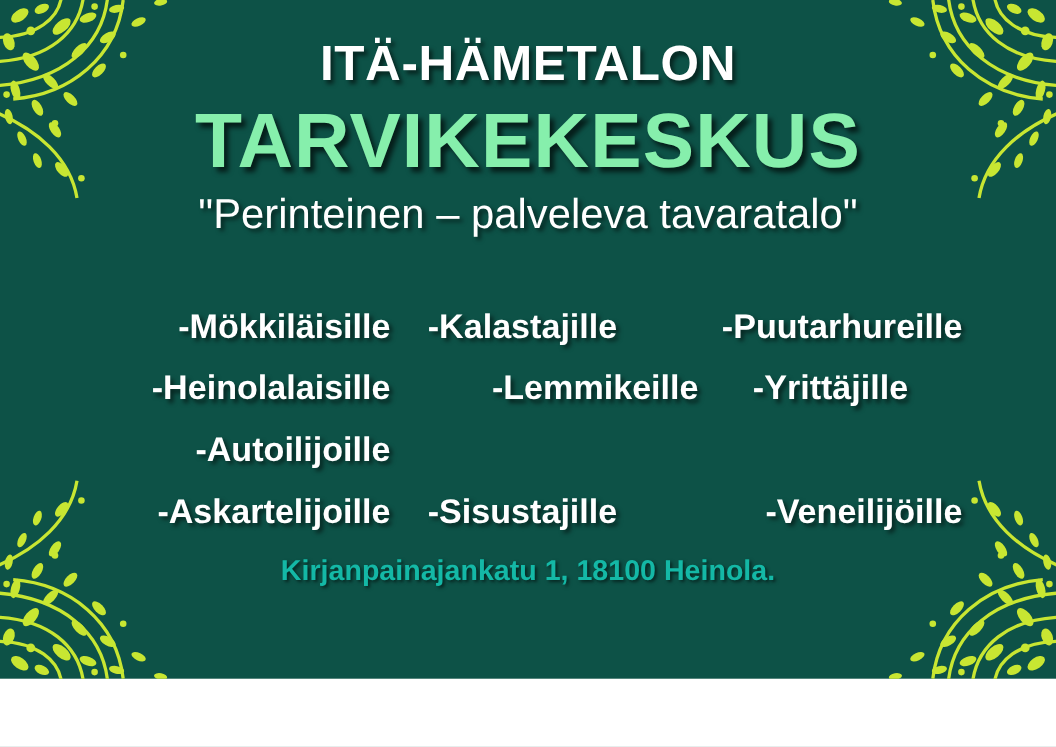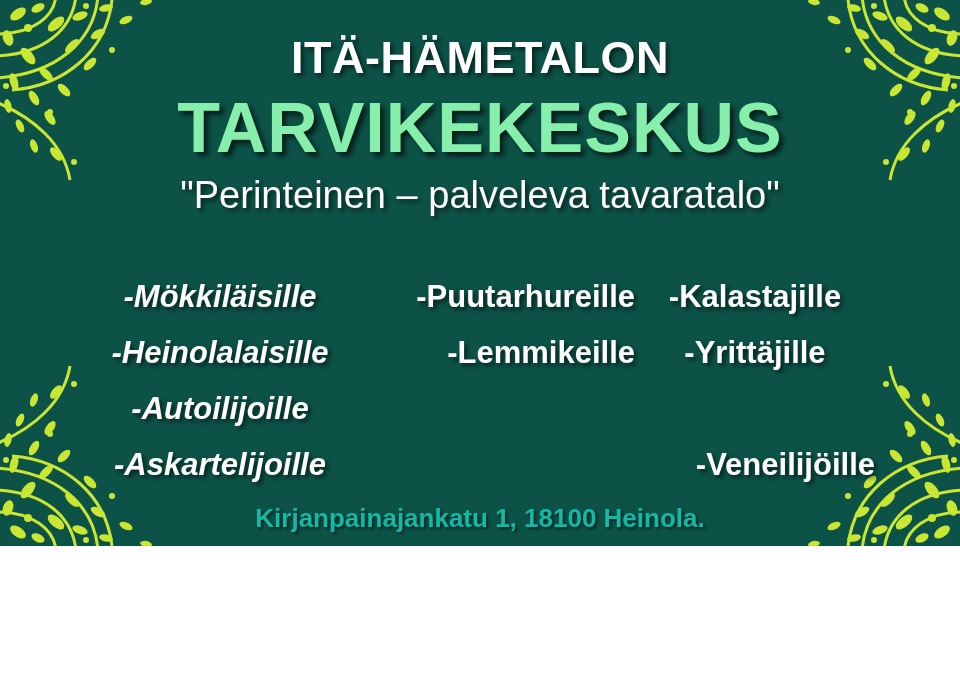--- a/index.html
+++ b/index.html
@@ -8,21 +8,21 @@
   }
   body {
     width: 960px;
     height: 679px;
     overflow: hidden;
     font-family: "Liberation Sans", sans-serif;
   }
   #poster {
     position: relative;
     width: 960px;
-    height: 546px;
+    height: 617px;
     background: #0d5247;
     overflow: hidden;
   }
   
   .corner {
     position: absolute;
     width: 190px;
     height: 190px;
     pointer-events: none;
   }
@@ -77,21 +77,21 @@
     align-items: baseline;
     margin-bottom: 20px;
   }
   .list-row .cell {
     font-size: 31px;
     font-weight: bold;
     color: #ffffff;
     text-shadow: 3px 3px 4px rgba(0,0,0,0.55);
     white-space: nowrap;
   }
-  .list-row .cell.c0 { width: 270px; text-align: center; font-style: italic; }
+  .list-row .cell.c0 { width: 270px; text-align: right; }
   .list-row .cell.c1 { width: 240px; text-align: center; }
   .list-row .cell.c2 { width: 280px; text-align: right; }
 
   .welcome {
     margin: 36px 0 0 0;
     font-size: 42px;
     font-weight: bold;
     color: #ffffff;
     text-shadow: 3px 3px 4px rgba(0,0,0,0.55);
   }
@@ -278,36 +278,37 @@
     <h2 class="title-top">ITÄ-HÄMETALON</h2>
 
     <h1 class="title-main">TARVIKEKESKUS</h1>
 
     <p class="subtitle">"Perinteinen – palveleva tavaratalo"</p>
 
     <div class="list-block">
 
       <div class="list-row">
         <span class="cell c0">-Mökkiläisille</span>
+        <span class="cell c1">-Kalastajille</span>
         <span class="cell c2">-Puutarhureille</span>
-        <span class="cell c1">-Kalastajille</span>
       </div>
 
       <div class="list-row">
         <span class="cell c0">-Heinolalaisille</span>
         <span class="cell c2">-Lemmikeille</span>
         <span class="cell c1">-Yrittäjille</span>
       </div>
 
       <div class="list-row">
         <span class="cell c0">-Autoilijoille</span>
       </div>
 
       <div class="list-row">
         <span class="cell c0">-Askartelijoille</span>
+        <span class="cell c1">-Sisustajille</span>
         <span class="cell c2">-Veneilijöille</span>
       </div>
 
     </div>
 
 
     <p class="address">Kirjanpainajankatu 1,  18100 Heinola.</p>
 
   </div>
 </div>

